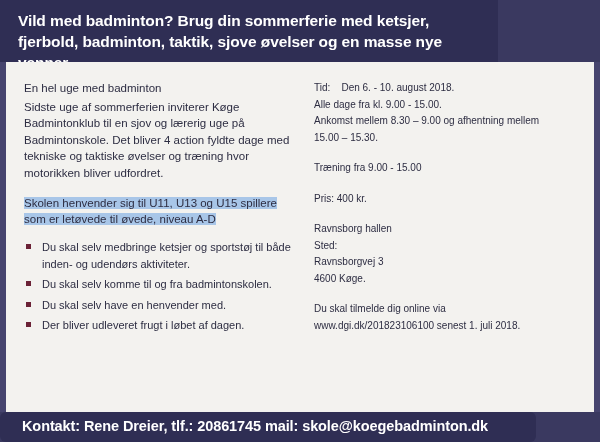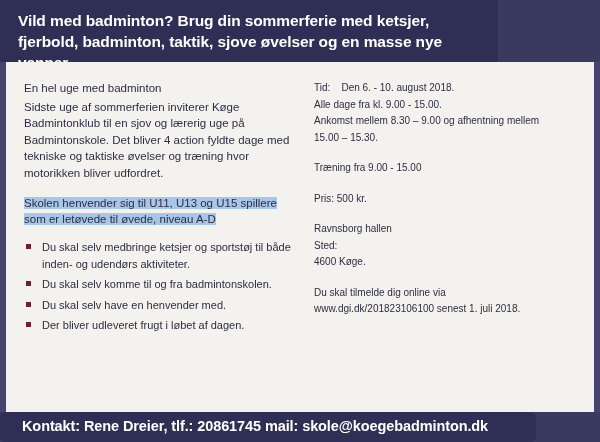--- a/index.html
+++ b/index.html
@@ -185,24 +185,25 @@
           <span>Tid:</span>
           &nbsp;&nbsp;
           <span>Den 6. - 10. august 2018.</span>
         </div>
         <div class="rline">Alle dage fra kl. 9.00 - 15.00.</div>
         <div class="rline">Ankomst mellem 8.30 – 9.00 og afhentning mellem</div>
         <div class="rline">15.00 – 15.30.</div>
         <div class="rgap"></div>
         <div class="rline">Træning fra 9.00 - 15.00</div>
         <div class="rgap"></div>
-        <div class="rline">Pris: 500 kr.</div>
+        <div class="rline">Pris: 400 kr.</div>
         <div class="rgap"></div>
         <div class="rline">Ravnsborg hallen</div>
         <div class="rline">Sted:</div>
+        <div class="rline">Ravnsborgvej 3</div>
         <div class="rline">4600 Køge.</div>
         <div class="rgap"></div>
         <div class="rline">Du skal tilmelde dig online via</div>
         <div class="rline">www.dgi.dk/201823106100 senest 1. juli 2018.</div>
       </div>
 
     </div>
   </div>
 
   <div class="footer">

